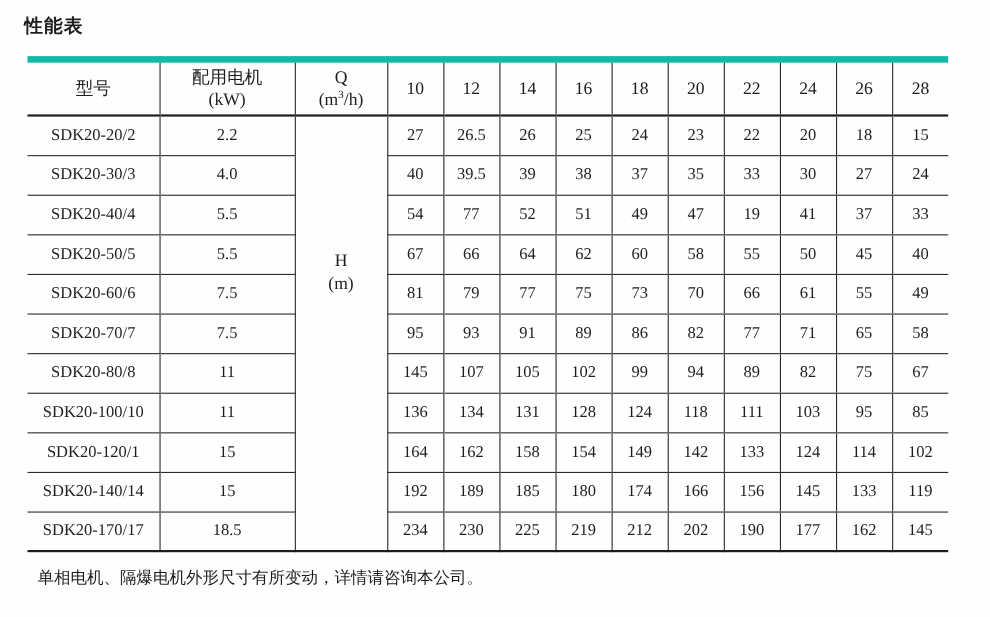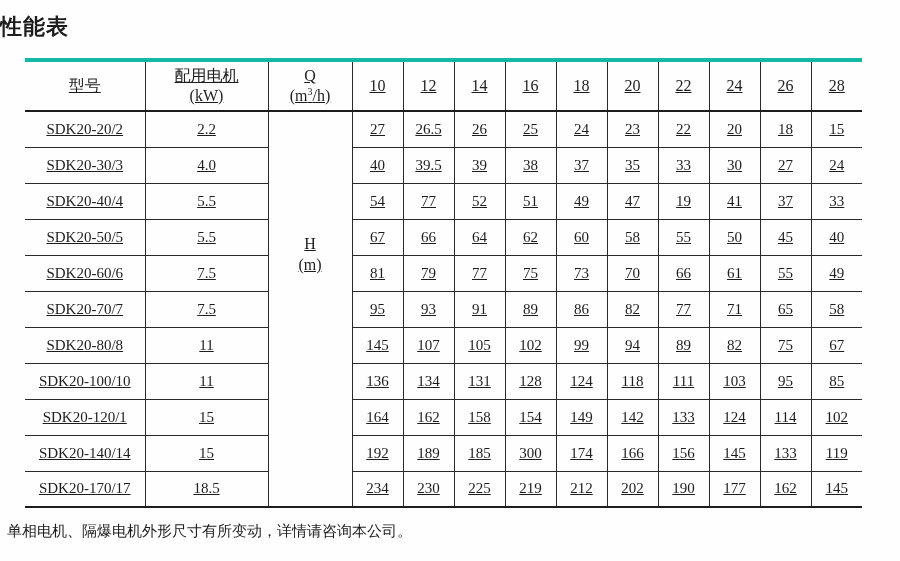--- a/index.html
+++ b/index.html
@@ -5,32 +5,32 @@
   * { margin: 0; padding: 0; box-sizing: border-box; }
   html, body { width: 900px; height: 561px; }
   body {
     background: #fefefe;
     color: #1d1d1d;
     font-family: "Liberation Serif", "DejaVu Serif", serif;
   }
   .page { width: 900px; height: 561px; padding-top: 12px; overflow: hidden; }
   .title {
     font-family: "Liberation Sans", "DejaVu Sans", sans-serif;
-    font-size: 22px;
+    font-size: 17px;
     font-weight: 700;
+    margin-left: 22px;
     letter-spacing: 1px;
   }
   table.perf {
     border-collapse: collapse;
     table-layout: fixed;
     width: 837px;
     margin: 16px 0 0 25px;
-    border-top: 4px solid #14b8a6;
+    border-top: 6px solid #14b8a6;
     border-bottom: 2px solid #1d1d1d;
-    text-decoration: underline;
   }
   table.perf th, table.perf td {
     text-align: center;
     vertical-align: middle;
     font-weight: normal;
     overflow: hidden;
   }
   table.perf thead th {
     height: 51px;
     border-bottom: 2px solid #1d1d1d;
@@ -47,21 +47,21 @@
   table.perf td.h-cell {
     vertical-align: top;
     padding-top: 122px;
     font-size: 16px;
     line-height: 1.3;
   }
   sup { font-size: 10px; line-height: 0; }
   .footnote {
     font-family: "Liberation Sans", "DejaVu Sans", sans-serif;
     font-size: 15px;
-    margin: 14px 0 0 7px;
+    margin: 14px 0 0 34px;
   }
 </style>
 </head>
 <body>
 
 <div class="page">
 
   <h1 class="title">性能表</h1>
 
   <table class="perf">
@@ -222,21 +222,21 @@
           <td>124</td>
           <td>114</td>
           <td>102</td>
         </tr>
         <tr>
           <td>SDK20-140/14</td>
           <td>15</td>
           <td>192</td>
           <td>189</td>
           <td>185</td>
-          <td>300</td>
+          <td>180</td>
           <td>174</td>
           <td>166</td>
           <td>156</td>
           <td>145</td>
           <td>133</td>
           <td>119</td>
         </tr>
         <tr>
           <td>SDK20-170/17</td>
           <td>18.5</td>

